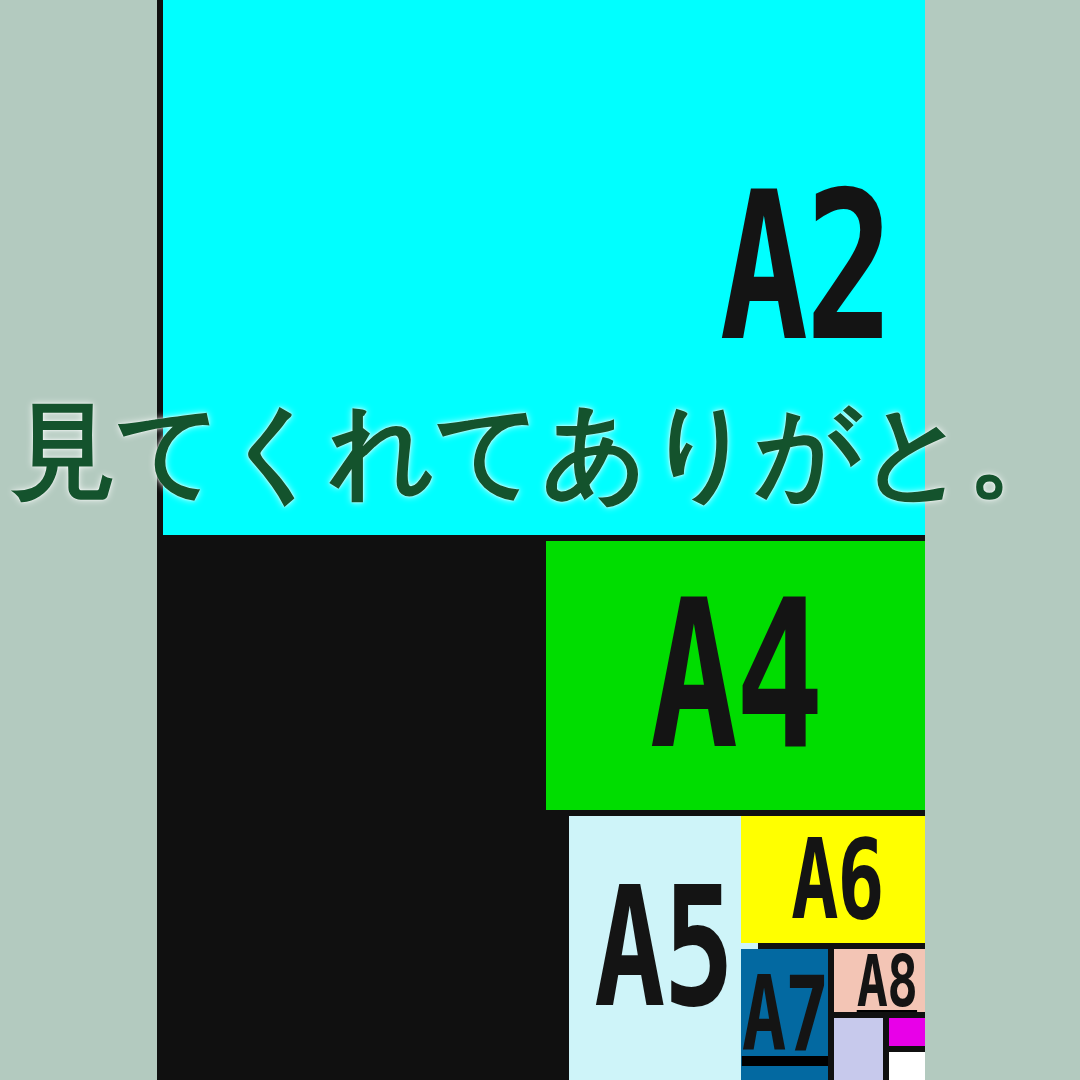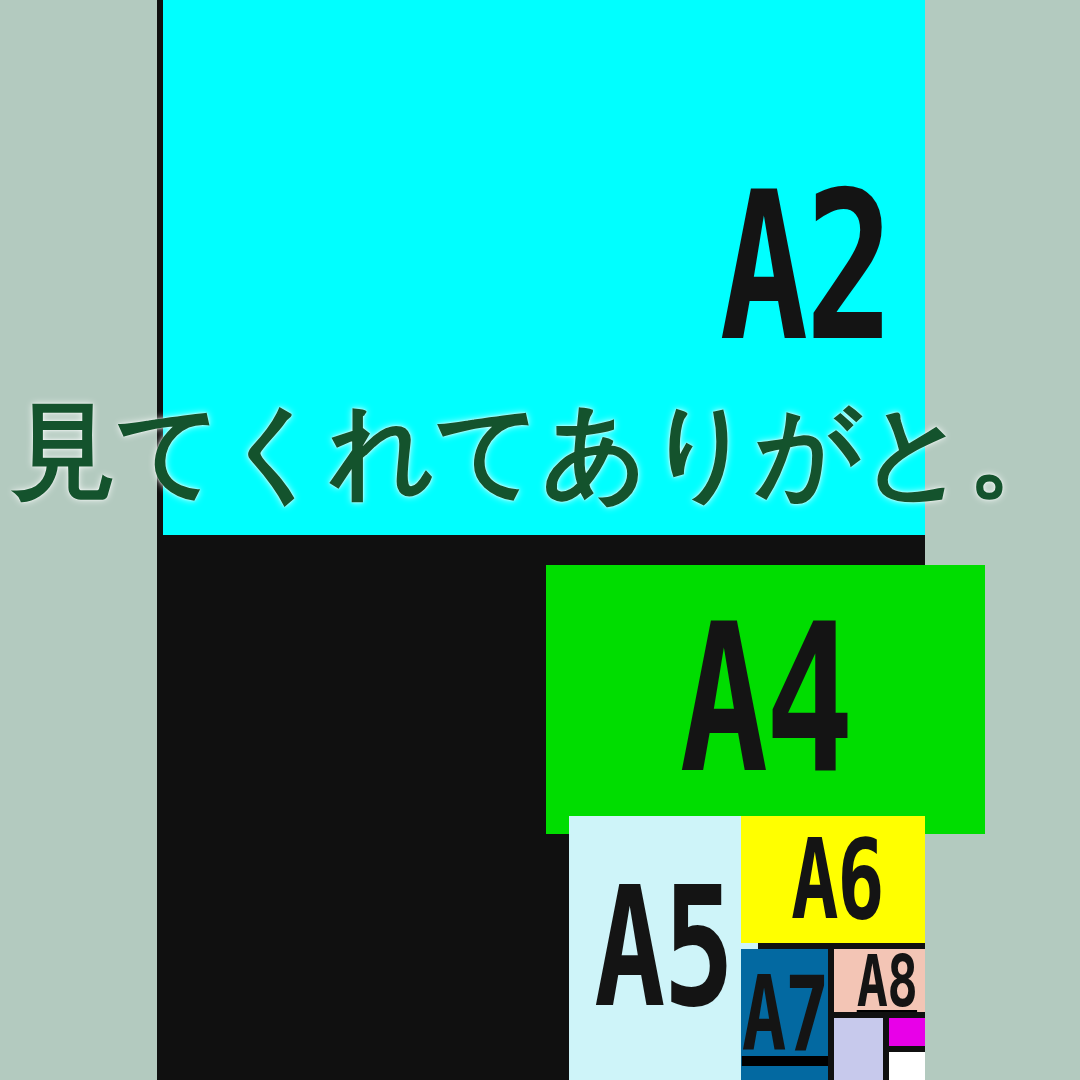--- a/index.html
+++ b/index.html
@@ -16,21 +16,21 @@
     position:absolute;display:flex;align-items:center;justify-content:center;
     overflow:hidden;
   }
   .box .lbl{
     font-weight:bold;color:#141414;line-height:1;
     transform:scaleX(0.72);letter-spacing:-0.02em;white-space:nowrap;
   }
   
   .b-a2 {left:6px;  top:0;     width:762px;height:535px;justify-content:flex-end;}
   .b-a3 {left:6px;  top:541px; width:377px;height:539px;}
-  .b-a4 {left:389px;top:565px; width:439px;height:269px;}
+  .b-a4 {left:389px;top:541px; width:379px;height:269px;}
   .b-a5 {left:412px;top:816px; width:189px;height:264px;}
   .b-a6 {left:584px;top:816px; width:184px;height:127px;}
   .b-a7 {left:584px;top:949px; width:87px; height:131px;}
   .b-a8 {left:677px;top:949px; width:91px; height:63px;}
   .b-a9 {left:677px;top:1018px;width:49px; height:62px;}
   .b-a10{left:732px;top:1018px;width:36px; height:28px;}
   .b-a11{left:732px;top:1052px;width:36px; height:28px;}
   .f-a2 .lbl,.f-a3 .lbl,.f-a4 .lbl{font-size:205px;}
   .f-a5 .lbl{font-size:165px;}
   .f-a6 .lbl{font-size:110px;}

